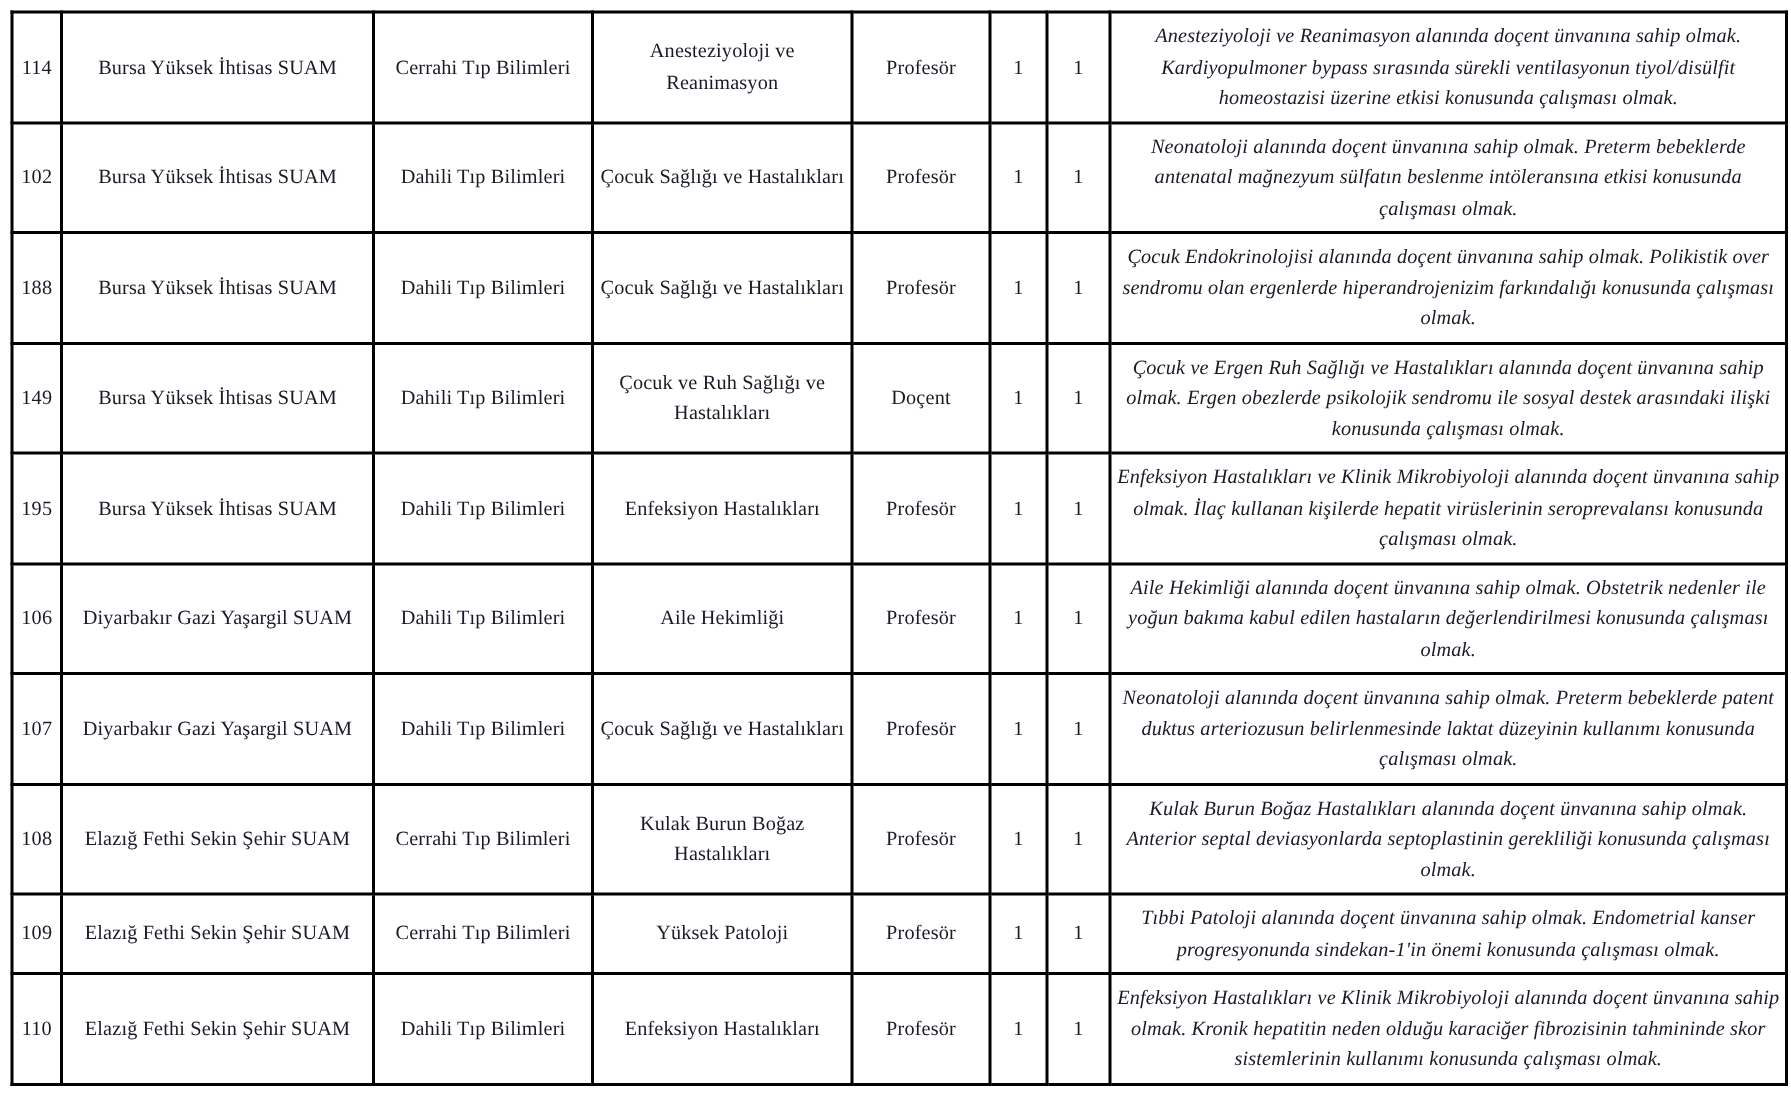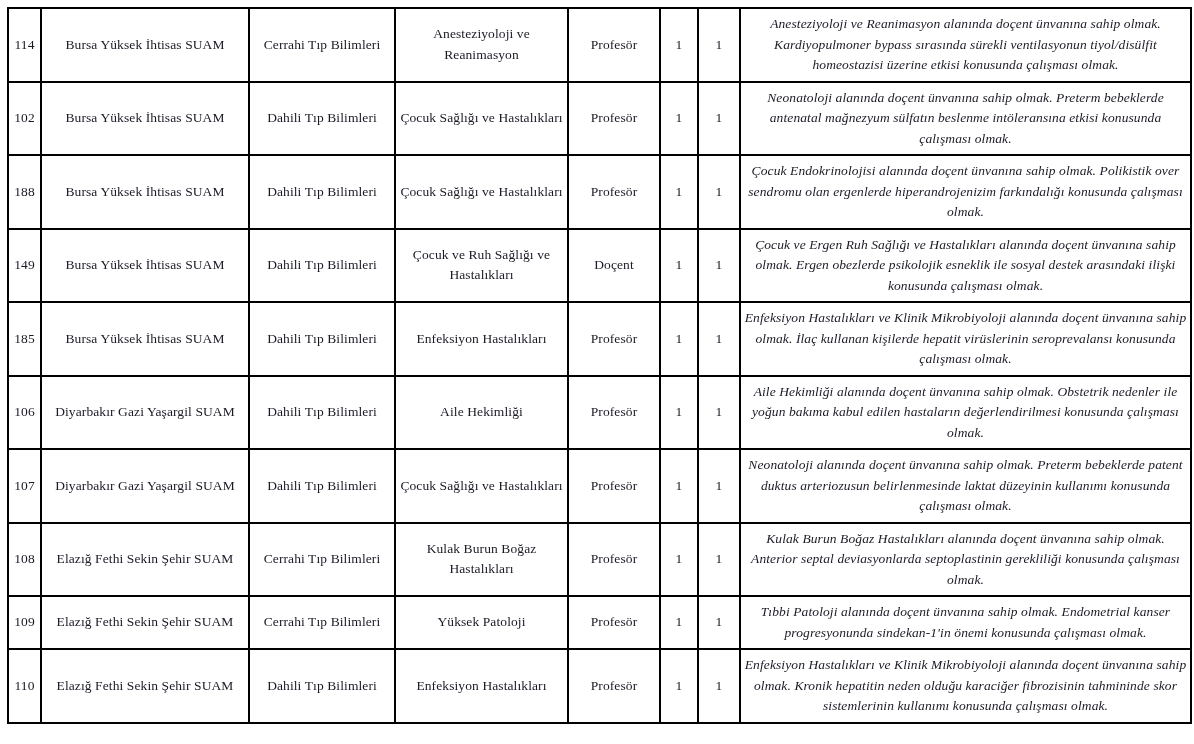--- a/index.html
+++ b/index.html
@@ -95,24 +95,24 @@
           <td class="col-description">Çocuk Endokrinolojisi alanında doçent ünvanına sahip olmak. Polikistik over sendromu olan ergenlerde hiperandrojenizim farkındalığı konusunda çalışması olmak.</td>
         </tr>
         <tr>
           <td class="col-no">149</td>
           <td class="col-institution">Bursa Yüksek İhtisas SUAM</td>
           <td class="col-department">Dahili Tıp Bilimleri</td>
           <td class="col-specialty">Çocuk ve Ruh Sağlığı ve Hastalıkları</td>
           <td class="col-title">Doçent</td>
           <td class="col-count1">1</td>
           <td class="col-count2">1</td>
-          <td class="col-description">Çocuk ve Ergen Ruh Sağlığı ve Hastalıkları alanında doçent ünvanına sahip olmak. Ergen obezlerde psikolojik esneklik ile sosyal destek arasındaki ilişki konusunda çalışması olmak.</td>
+          <td class="col-description">Çocuk ve Ergen Ruh Sağlığı ve Hastalıkları alanında doçent ünvanına sahip olmak. Ergen obezlerde psikolojik sendromu ile sosyal destek arasındaki ilişki konusunda çalışması olmak.</td>
         </tr>
         <tr>
-          <td class="col-no">185</td>
+          <td class="col-no">195</td>
           <td class="col-institution">Bursa Yüksek İhtisas SUAM</td>
           <td class="col-department">Dahili Tıp Bilimleri</td>
           <td class="col-specialty">Enfeksiyon Hastalıkları</td>
           <td class="col-title">Profesör</td>
           <td class="col-count1">1</td>
           <td class="col-count2">1</td>
           <td class="col-description">Enfeksiyon Hastalıkları ve Klinik Mikrobiyoloji alanında doçent ünvanına sahip olmak. İlaç kullanan kişilerde hepatit virüslerinin seroprevalansı konusunda çalışması olmak.</td>
         </tr>
         <tr>
           <td class="col-no">106</td>

